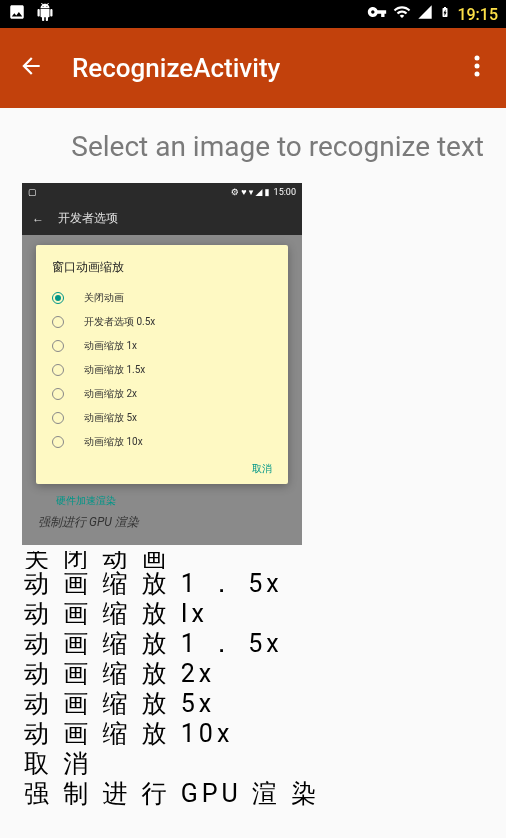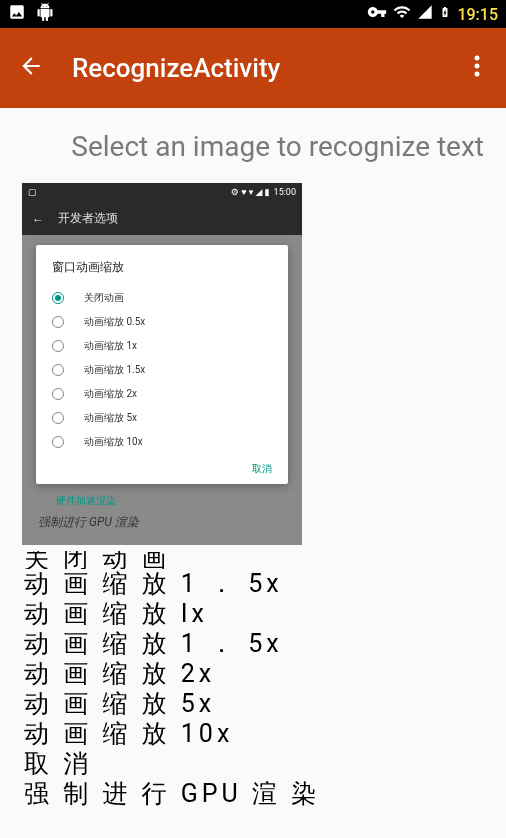--- a/index.html
+++ b/index.html
@@ -19,21 +19,21 @@
 .prompt { font-size: 28px; color: #7a7a7a; margin-bottom: 20px; text-align: right; }
 
 .row1 { display: flex; gap: 14px; align-items: flex-start; }
 .select-btn { background: #d8d8d8; border: none; padding: 22px 18px; font-size: 20px; font-weight: 700; color: #333; letter-spacing: 0.4px; }
 
 .preview { width: 280px; background: #777; position: relative; }
 .p-status { height: 18px; background: #2a2a2a; display: flex; align-items: center; justify-content: flex-end; padding: 0 6px; color: #fff; font-size: 9px; gap: 4px; }
 .p-status-left { position: absolute; left: 6px; }
 .p-action { height: 34px; background: #2a2a2a; display: flex; align-items: center; padding: 0 10px; color: #e0e0e0; font-size: 12px; gap: 14px; }
 .p-body { background: #8a8a8a; padding: 10px 14px 12px; }
-.dialog { background: #ffffff; border-radius: 2px; padding: 14px 0 8px; box-shadow: 0 2px 10px rgba(0,0,0,0.3); }
+.dialog { background: #fef9c3; border-radius: 2px; padding: 14px 0 8px; box-shadow: 0 2px 10px rgba(0,0,0,0.3); }
 .dialog-title { font-size: 12px; font-weight: 500; padding: 0 16px 10px; color: #222; }
 .option { display: flex; align-items: center; gap: 20px; padding: 5px 16px; font-size: 10px; color: #333; }
 .radio { width: 12px; height: 12px; border: 1.5px solid #888; border-radius: 50%; position: relative; }
 .radio.checked { border-color: #009688; }
 .radio.checked::after { content: ''; position: absolute; inset: 2px; background: #009688; border-radius: 50%; }
 .dialog-cancel { text-align: right; padding: 8px 16px 0; font-size: 10px; color: #009688; font-weight: 500; }
 .p-hw { font-size: 10px; color: #009688; padding: 10px 2px 4px; margin-left: 18px; }
 .p-gpu { font-size: 12px; color: #333; padding: 2px; font-style: italic; }
 
 .ocr-output { padding: 6px 0 0 2px; font-size: 25px; line-height: 1.2; letter-spacing: 4px; color: #000; }
@@ -98,21 +98,21 @@
       <div class="p-body">
         <div class="dialog">
           <div class="dialog-title">窗口动画缩放</div>
           <div id="options">
               <div class="option">
                 <span class="radio checked"></span>
                 <span>关闭动画</span>
               </div>
               <div class="option">
                 <span class="radio"></span>
-                <span>动画缩放 0.5x</span>
+                <span>开发者选项 0.5x</span>
               </div>
               <div class="option">
                 <span class="radio"></span>
                 <span>动画缩放 1x</span>
               </div>
               <div class="option">
                 <span class="radio"></span>
                 <span>动画缩放 1.5x</span>
               </div>
               <div class="option">

